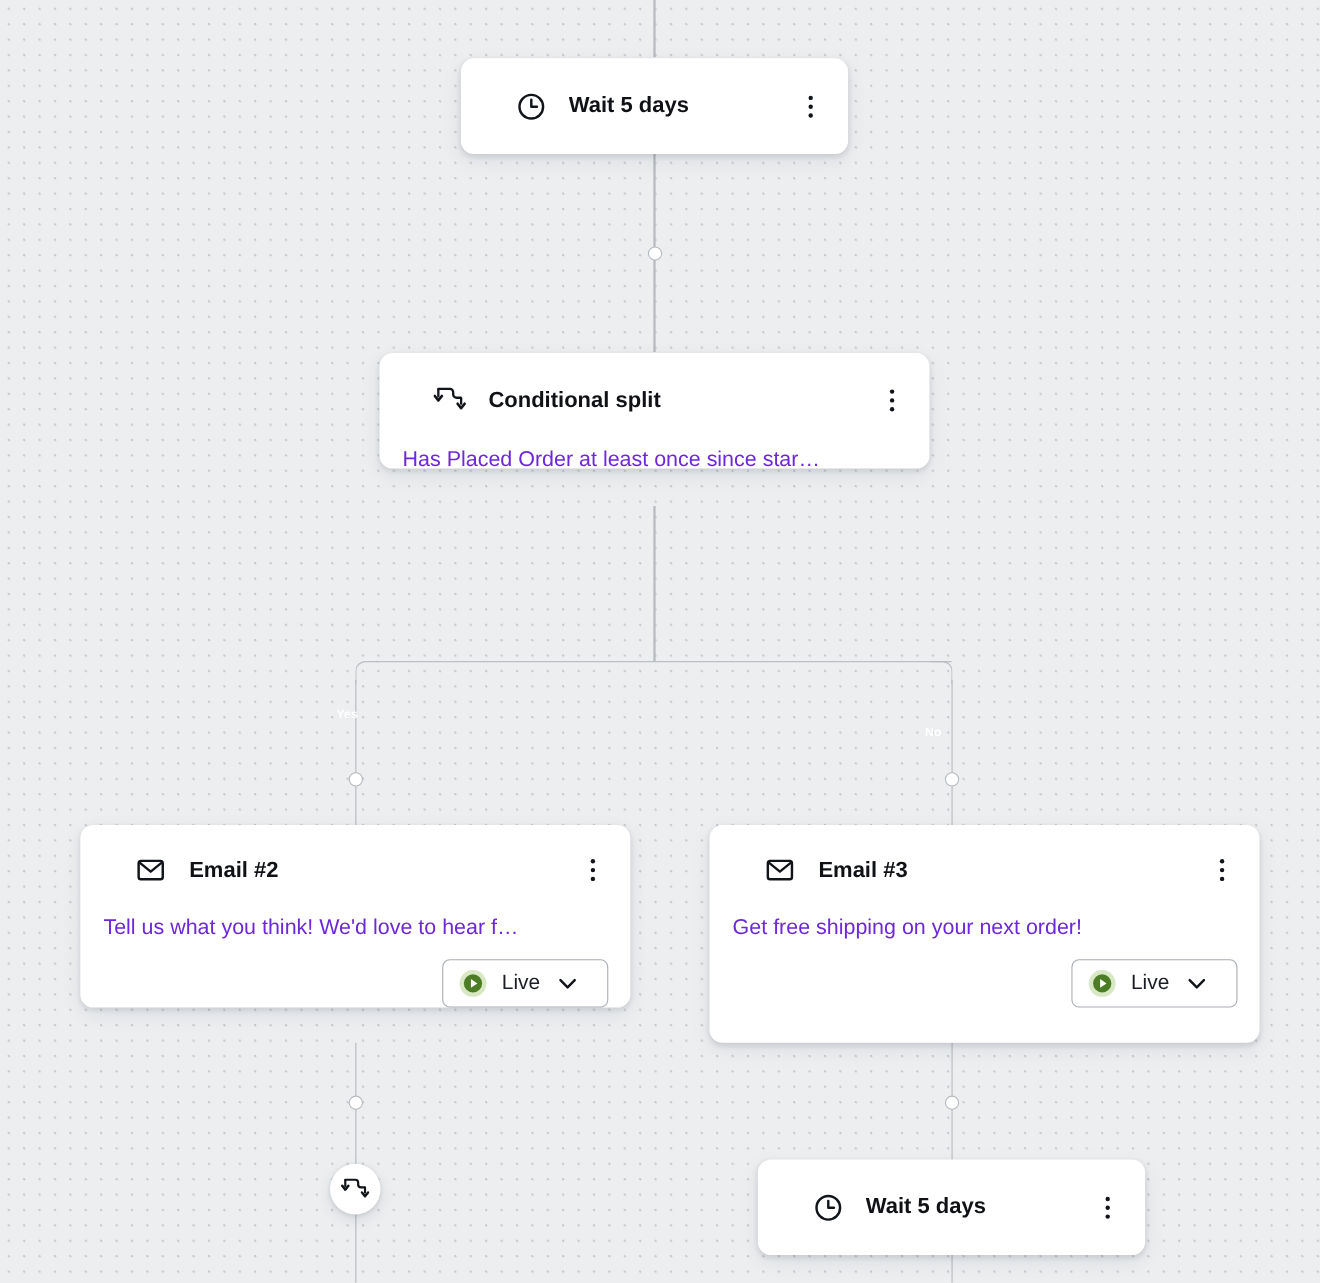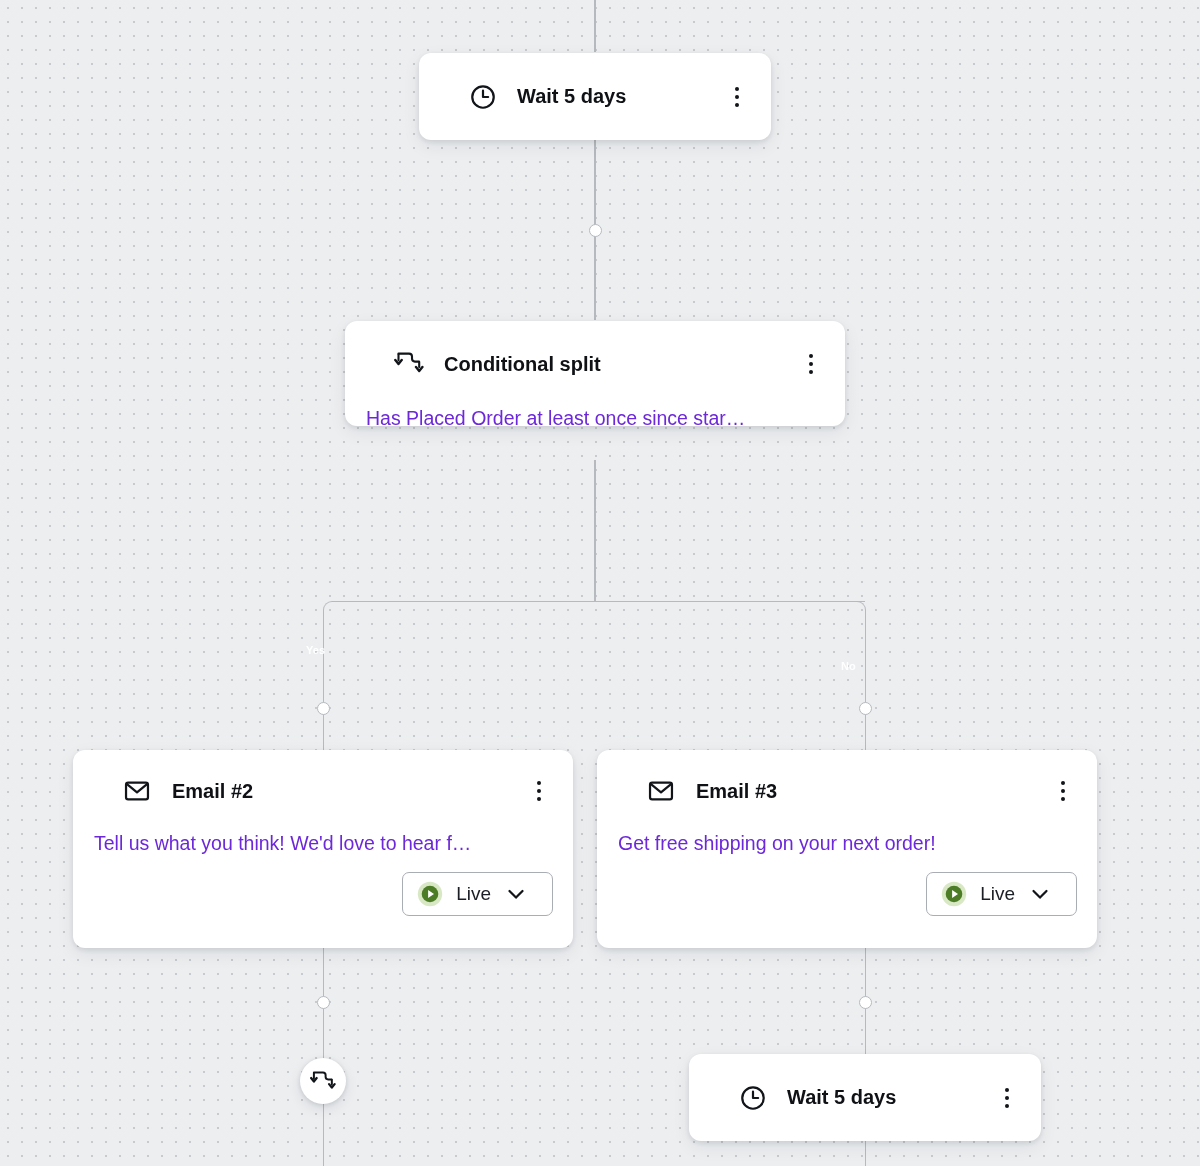--- a/index.html
+++ b/index.html
@@ -234,21 +234,21 @@
       <span class="card-title">Conditional split</span>
       <span class="kebab">
         <i></i>
           <i></i>
           <i></i>
       </span>
     </div>
     <div class="card-body" style="padding:0 20px 0 21px;">Has Placed Order at least once since star…</div>
   </div>
 
-  <div class="card" style="left:73px; top:750px; width:500px; height:198px;">
+  <div class="card" style="left:73px; top:750px; width:500px; height:166px;">
     <div class="card-head" style="height:82px; padding:0 22px 0 22px; gap:21px;">
       <span class="card-icon">
         <svg width="28" height="28" viewBox="0 0 24 24" fill="none" stroke="#111418" stroke-width="1.9" stroke-linecap="round" stroke-linejoin="round">
           <rect x="2.6" y="4.8" width="18.8" height="14.4" rx="1.8"></rect>
           <polyline points="3.4,6.2 12,13.2 20.6,6.2"></polyline>
         </svg>
       </span>
       <span class="card-title">Email #2</span>
       <span class="kebab">
         <i></i>
@@ -269,21 +269,21 @@
         <span class="status-label">Live</span>
         <span class="card-icon">
           <svg width="24" height="24" viewBox="0 0 24 24" fill="none" stroke="#111418" stroke-width="2.2" stroke-linecap="round" stroke-linejoin="round">
             <polyline points="5.5,9 12,15.6 18.5,9"></polyline>
           </svg>
         </span>
       </div>
     </div>
   </div>
 
-  <div class="card" style="left:597px; top:750px; width:500px; height:198px;">
+  <div class="card" style="left:645px; top:750px; width:500px; height:198px;">
     <div class="card-head" style="height:82px; padding:0 22px 0 22px; gap:21px;">
       <span class="card-icon">
         <svg width="28" height="28" viewBox="0 0 24 24" fill="none" stroke="#111418" stroke-width="1.9" stroke-linecap="round" stroke-linejoin="round">
           <rect x="2.6" y="4.8" width="18.8" height="14.4" rx="1.8"></rect>
           <polyline points="3.4,6.2 12,13.2 20.6,6.2"></polyline>
         </svg>
       </span>
       <span class="card-title">Email #3</span>
       <span class="kebab">
         <i></i>

